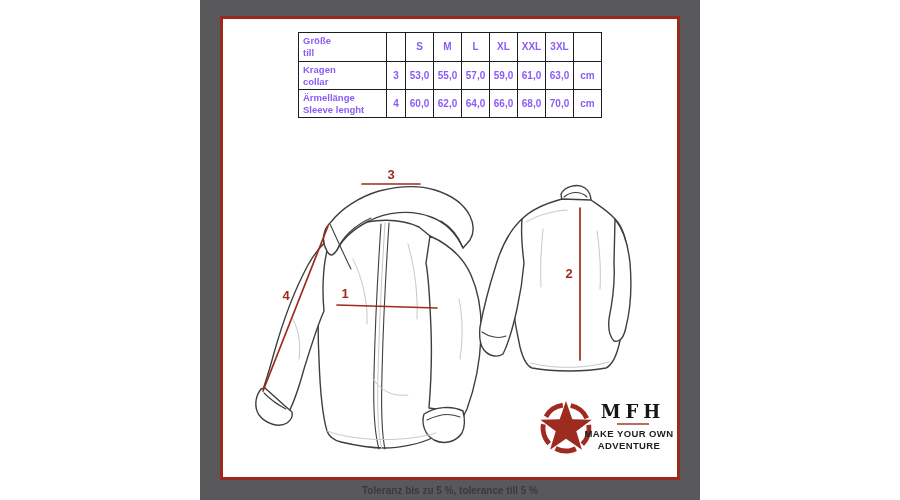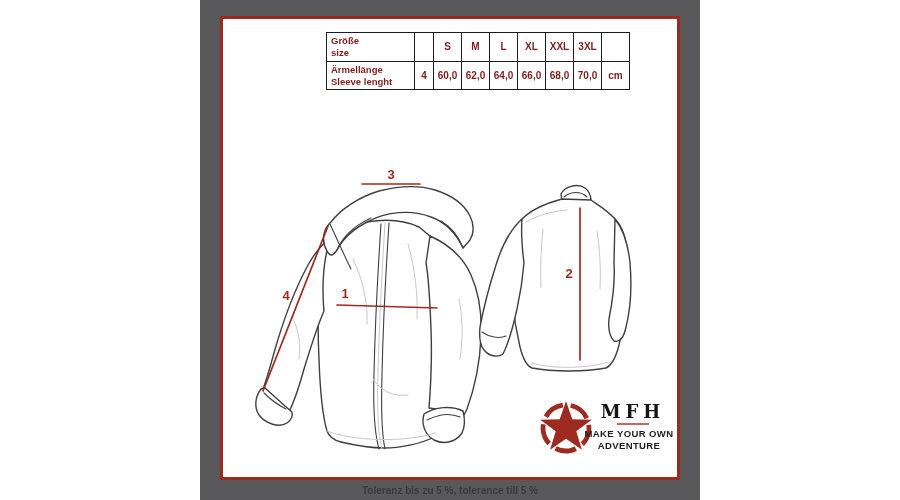--- a/index.html
+++ b/index.html
@@ -7,21 +7,21 @@
          font-family:"Liberation Sans",sans-serif;}
   .frame{position:absolute;left:200px;top:0;width:500px;height:500px;
          background:var(--frame-gray,#59595b);}
   .inner{position:absolute;left:20px;top:16px;width:460px;height:464px;box-sizing:border-box;
          background:#ffffff;border:3px solid var(--border-red,#9a2a20);}
   .content{position:absolute;left:0;top:0;width:454px;height:458px;}
   .figure-svg{position:absolute;left:0;top:0;width:454px;height:458px;}
 
   
   table.size-table{position:absolute;left:75px;top:13px;width:303px;table-layout:fixed;
-    border-collapse:collapse;font-weight:700;color:#7f1d1d;margin-left:28px;}
+    border-collapse:collapse;font-weight:700;color:#8b5cf6;}
   table.size-table td,table.size-table th{border:1px solid var(--table-border,#1c1c1c);
     font-size:10px;line-height:1.2;text-align:center;vertical-align:middle;padding:1px 0;}
   table.size-table th{font-weight:700;}
   col.c-lbl{width:88px;} col.c-ref{width:19px;} col.c-val{width:28px;} col.c-unit{width:28px;}
   .cell-lbl{text-align:left !important;padding-left:4px !important;font-size:9.5px !important;
     line-height:1.25 !important;}
   tr.hdr td,tr.hdr th{height:26px;}
   tr.row td{height:25px;}
 
   
@@ -147,29 +147,40 @@
             <col class="c-val">
               <col class="c-val">
               <col class="c-val">
             <col class="c-val">
               <col class="c-val">
               <col class="c-val">
             <col class="c-unit">
           </colgroup>
           <tbody>
               <tr class="hdr">
-            <th class="cell-lbl"><span>Größe</span><br><span>size</span></th>
+            <th class="cell-lbl"><span>Größe</span><br><span>till</span></th>
             <th></th>
             <th>S</th>
             <th>M</th>
             <th>L</th>
             <th>XL</th>
             <th>XXL</th>
             <th>3XL</th>
             <th></th>
+          </tr>
+          <tr class="row">
+            <td class="cell-lbl"><span>Kragen</span><br><span>collar</span></td>
+            <td>3</td>
+            <td>53,0</td>
+            <td>55,0</td>
+            <td>57,0</td>
+            <td>59,0</td>
+            <td>61,0</td>
+            <td>63,0</td>
+            <td>cm</td>
           </tr>
           <tr class="row">
             <td class="cell-lbl"><span>Ärmellänge</span><br><span>Sleeve lenght</span></td>
             <td>4</td>
             <td>60,0</td>
             <td>62,0</td>
             <td>64,0</td>
             <td>66,0</td>
             <td>68,0</td>
             <td>70,0</td>

